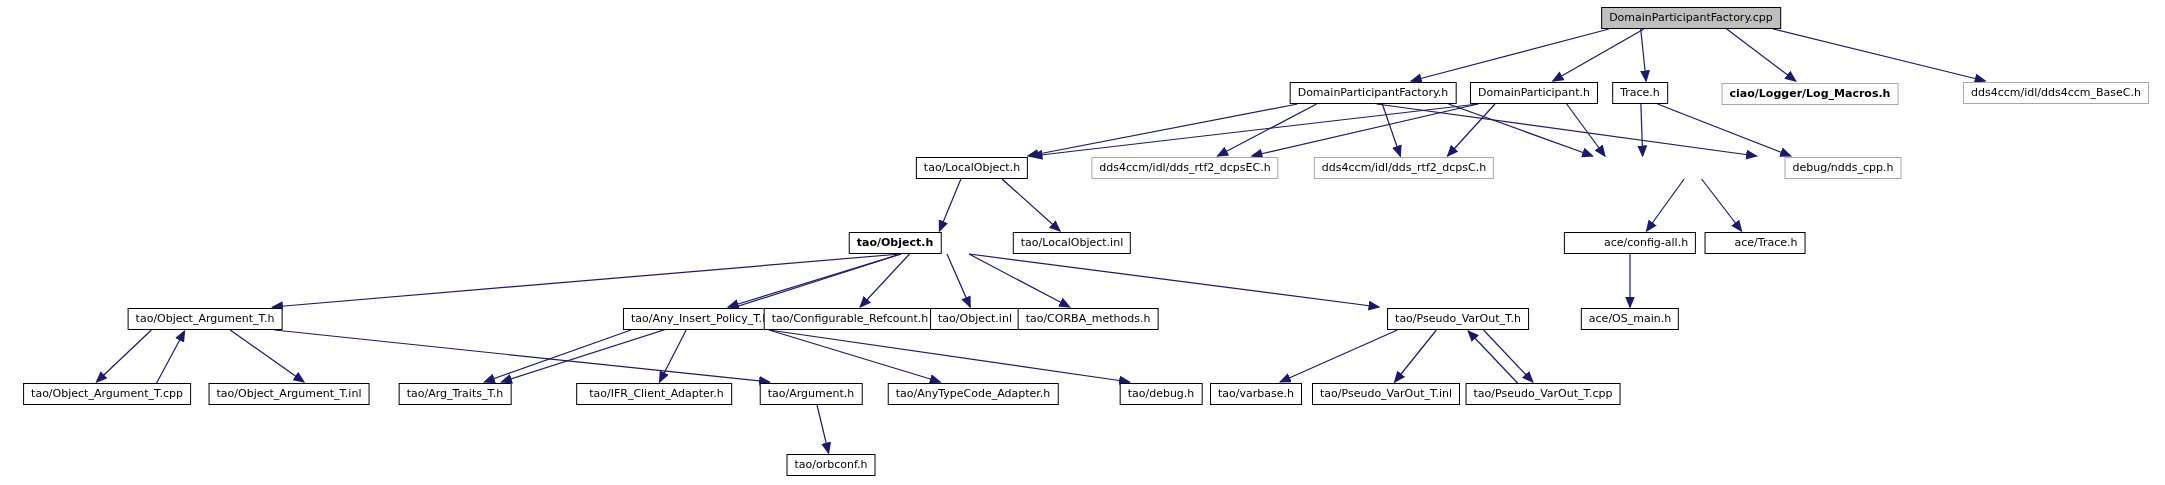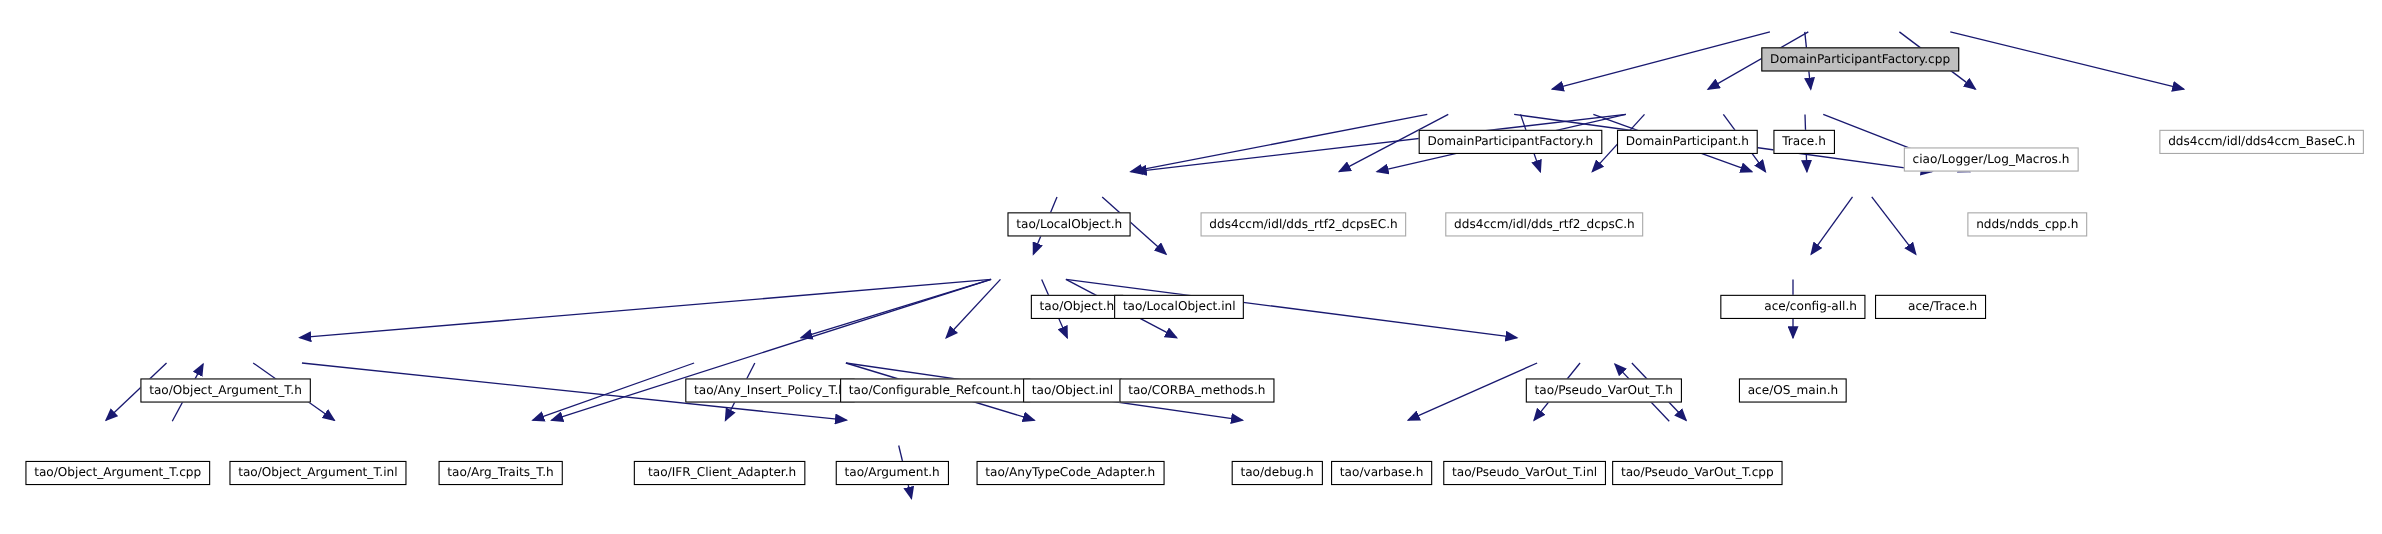--- a/index.html
+++ b/index.html
@@ -2,21 +2,21 @@
 <html><head>
 <meta charset="utf-8">
 <style>
   html,body{margin:0;padding:0;background:#ffffff;}
   #canvas{position:relative;width:2165px;height:485px;background:#ffffff;
           font-family:"DejaVu Sans","Liberation Sans",sans-serif;overflow:hidden;}
   #edges{position:absolute;left:0;top:0;z-index:0;}
   .node{position:absolute;transform:translateX(-50%);z-index:1;
         background:#ffffff;border:1px solid #000000;color:#000000;
         font-size:11px;line-height:20px;height:20px;padding:0 7px;
-        white-space:nowrap;cursor:pointer;margin-top:36px;}
+        white-space:nowrap;cursor:pointer;}
   .node.gray{border-color:#a8a8a8;}
   .node.root{background:#bfbfbf;border-color:#000000;}
 </style>
 </head>
 <body>
 
 <div id="canvas">
   <svg id="edges" width="2165" height="485">
     <defs>
       <marker id="arrow" viewBox="0 0 12 10" refX="10.5" refY="5" markerWidth="12" markerHeight="10" markerUnits="userSpaceOnUse" orient="auto">
@@ -64,27 +64,27 @@
         <line x1="1436.4" y1="330" x2="1394.64" y2="382" stroke="#191970" stroke-width="1.2" marker-end="url(#arrow)"></line>
         <line x1="1483.5" y1="330" x2="1532.8" y2="382" stroke="#191970" stroke-width="1.2" marker-end="url(#arrow)"></line>
         <line x1="1517.5" y1="383" x2="1468.2" y2="331" stroke="#191970" stroke-width="1.2" marker-end="url(#arrow)"></line>
         <line x1="817" y1="405" x2="828.6" y2="453" stroke="#191970" stroke-width="1.2" marker-end="url(#arrow)"></line>
       </g>
   </svg>
 <div class="node root" style="left: 1691px; top: 7px;">DomainParticipantFactory.cpp</div>
     <div class="node" style="left: 1373px; top: 82px;">DomainParticipantFactory.h</div>
     <div class="node" style="left: 1534px; top: 82px;">DomainParticipant.h</div>
     <div class="node" style="left: 1640px; top: 82px;">Trace.h</div>
-    <div class="node gray" style="left: 1810px; top: 98px;">ciao/Logger/Log_Macros.h</div>
+    <div class="node gray" style="left: 1810px; top: 83px; font-weight: bold;">ciao/Logger/Log_Macros.h</div>
     <div class="node gray" style="left: 2056px; top: 82px; text-align: right;">dds4ccm/idl/dds4ccm_BaseC.h</div>
     <div class="node" style="left: 972px; top: 157px;">tao/LocalObject.h</div>
     <div class="node gray" style="left: 1185px; top: 157px;">dds4ccm/idl/dds_rtf2_dcpsEC.h</div>
     <div class="node gray" style="left: 1404px; top: 157px;">dds4ccm/idl/dds_rtf2_dcpsC.h</div>
-    <div class="node gray" style="left: 1843px; top: 157px;">ndds/ndds_cpp.h</div>
-    <div class="node" style="left: 979px; top: 232px;">tao/Object.h</div>
+    <div class="node gray" style="left: 1843px; top: 157px;">debug/ndds_cpp.h</div>
+    <div class="node" style="left: 895px; top: 232px; font-weight: bold;">tao/Object.h</div>
     <div class="node" style="left: 1072px; top: 232px;">tao/LocalObject.inl</div>
     <div class="node" style="left: 1630px; top: 232px; padding-left: 39px;">ace/config-all.h</div>
     <div class="node" style="left: 1755px; top: 232px; padding-left: 29px;">ace/Trace.h</div>
     <div class="node" style="left: 205px; top: 308px;">tao/Object_Argument_T.h</div>
     <div class="node" style="left: 700px; top: 308px;">tao/Any_Insert_Policy_T.h</div>
     <div class="node" style="left: 850px; top: 308px;">tao/Configurable_Refcount.h</div>
     <div class="node" style="left: 975px; top: 308px;">tao/Object.inl</div>
     <div class="node" style="left: 1088px; top: 308px;">tao/CORBA_methods.h</div>
     <div class="node" style="left: 1458px; top: 308px;">tao/Pseudo_VarOut_T.h</div>
     <div class="node" style="left: 1630px; top: 308px;">ace/OS_main.h</div>

